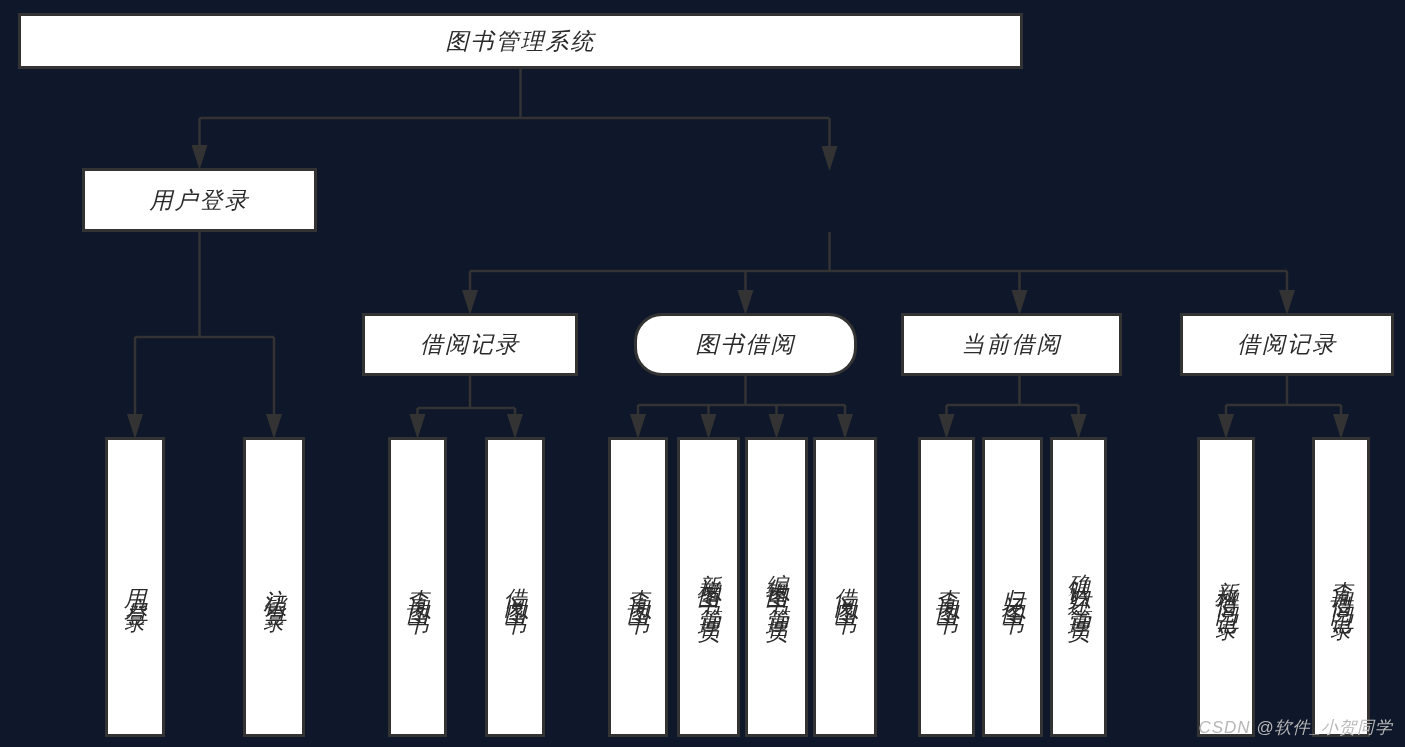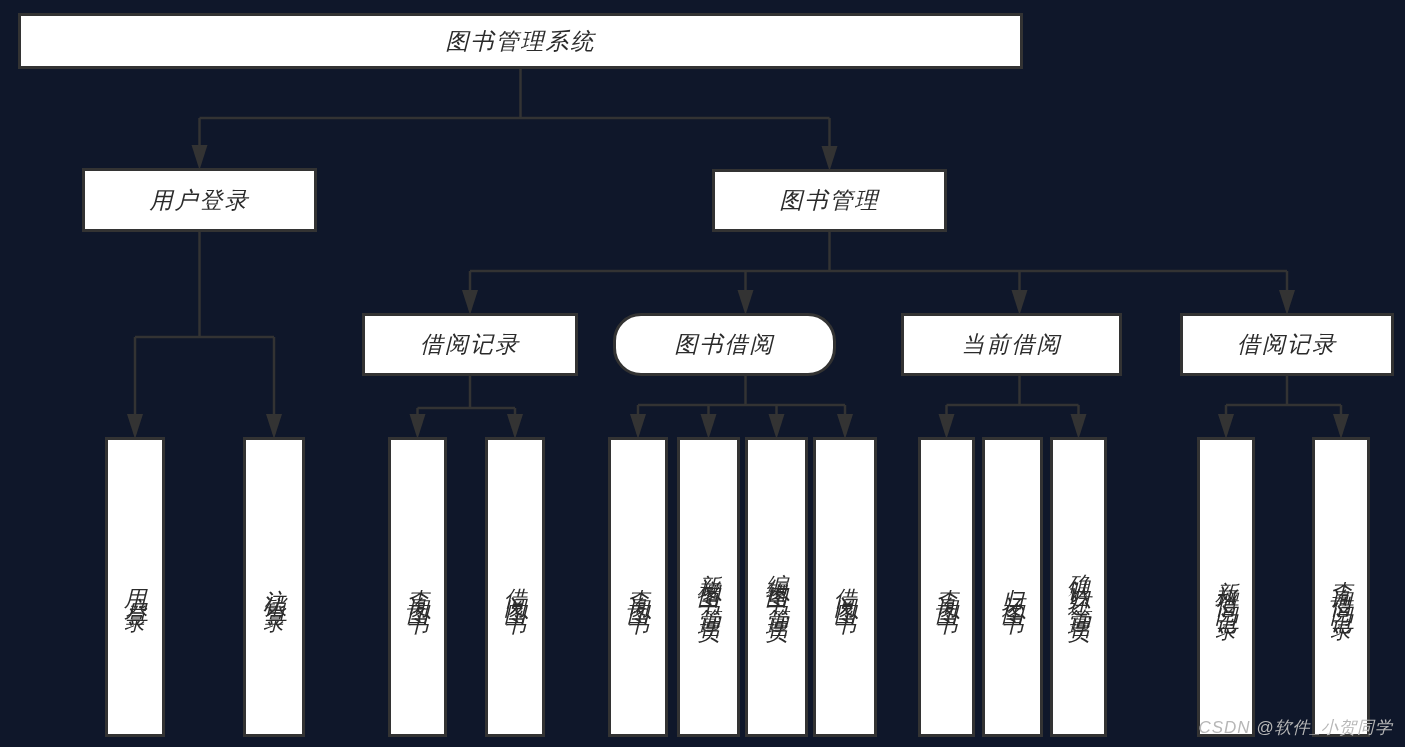--- a/index.html
+++ b/index.html
@@ -119,24 +119,23 @@
       <polygon points="938.5,414 954.5,414 946.5,439"></polygon>
       <polygon points="1070.5,414 1086.5,414 1078.5,439"></polygon>
       <polygon points="1218,414 1234,414 1226,439"></polygon>
       <polygon points="1333,414 1349,414 1341,439"></polygon>
     </g>
   </svg>
 
   <div class="hbox" style="left:18px; top:13px; width:1005px; height:56px;">图书管理系统</div>
 
   <div class="hbox" style="left:82px; top:168px; width:235px; height:64px;">用户登录</div>
-  <div class="hbox" style="left:712px; top:169px; width:235px; height:63px;">图书管理</div>
 
   <div class="hbox" style="left:362px; top:313px; width:216px; height:63px;">借阅记录</div>
-  <div class="hbox" style="left:613px; top:313px; width:223px; height:63px;border-radius:28px;">图书借阅</div>
+  <div class="hbox" style="left:634px; top:313px; width:223px; height:63px;border-radius:28px;">图书借阅</div>
   <div class="hbox" style="left:901px; top:313px; width:221px; height:63px;">当前借阅</div>
   <div class="hbox" style="left:1180px; top:313px; width:214px; height:63px;">借阅记录</div>
 
   <div class="vbox" style="left:105px; width:60px;">用户登录</div>
   <div class="vbox" style="left:243px; width:62px;">注销登录</div>
 
   <div class="vbox" style="left:388px; width:59px;">查询图书</div>
   <div class="vbox" style="left:485px; width:60px;">借阅图书</div>
 
   <div class="vbox" style="left:608px; width:60px;">查询图书</div>

